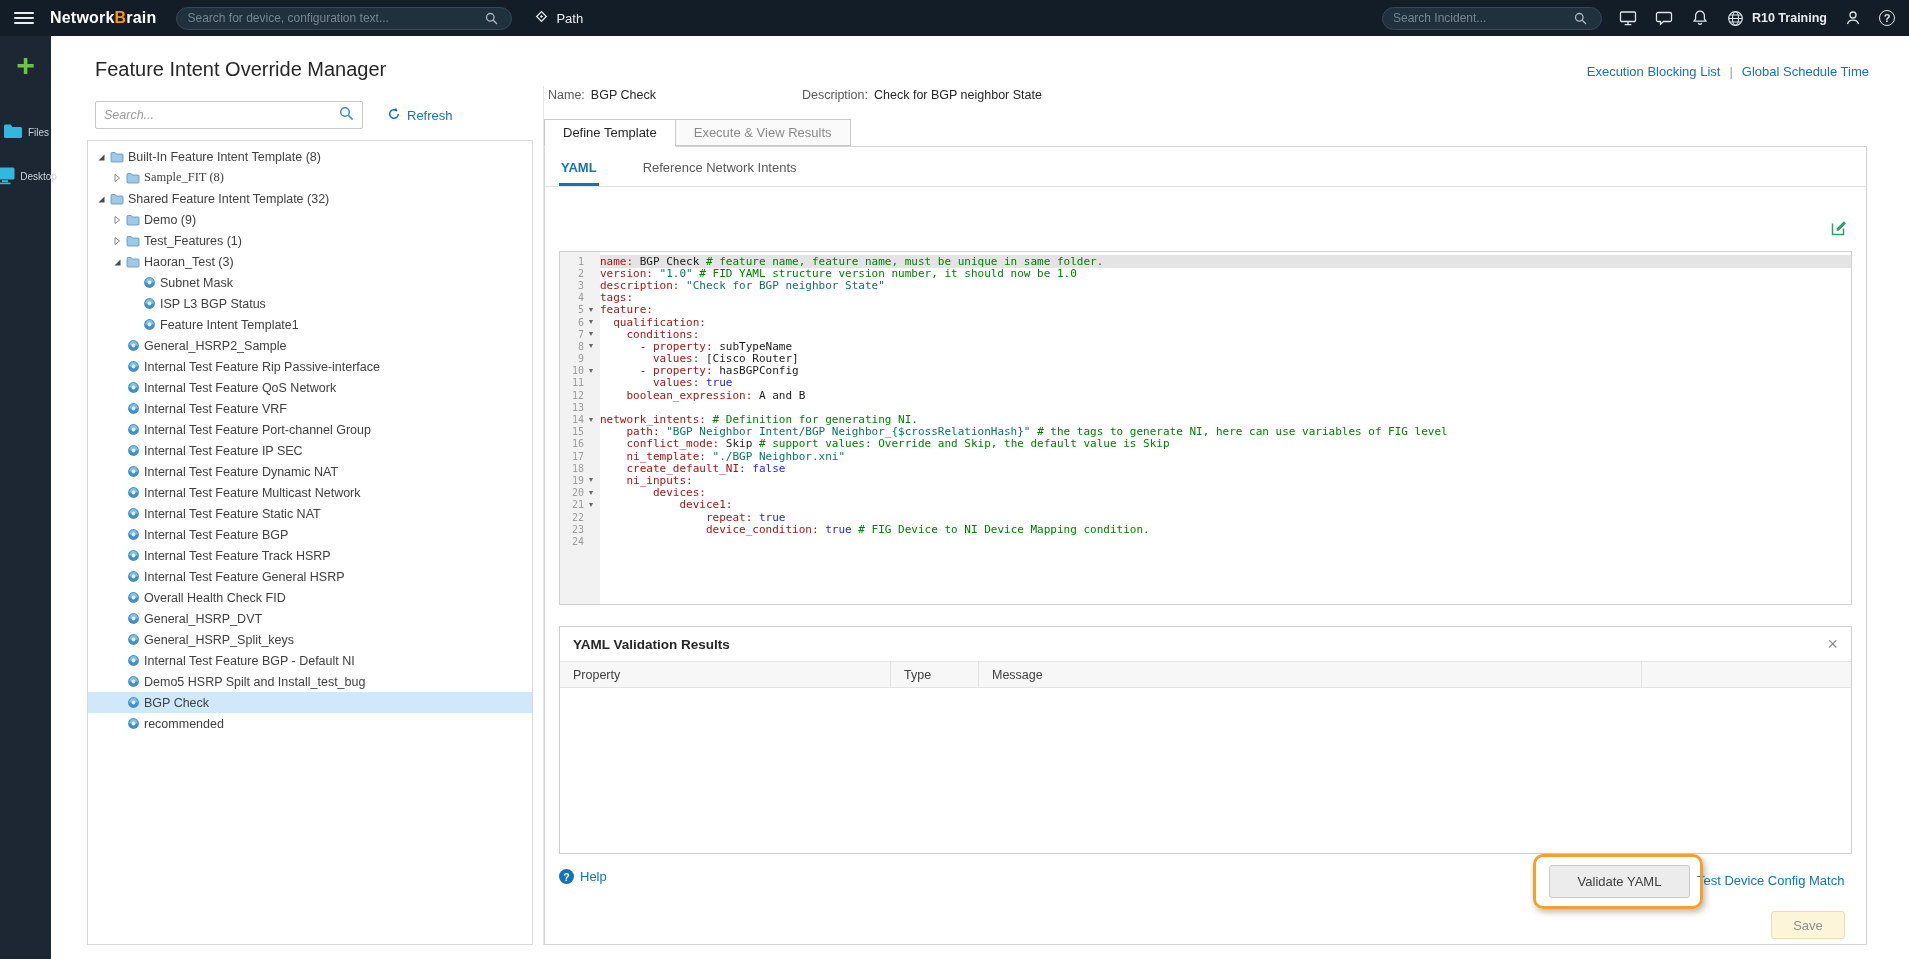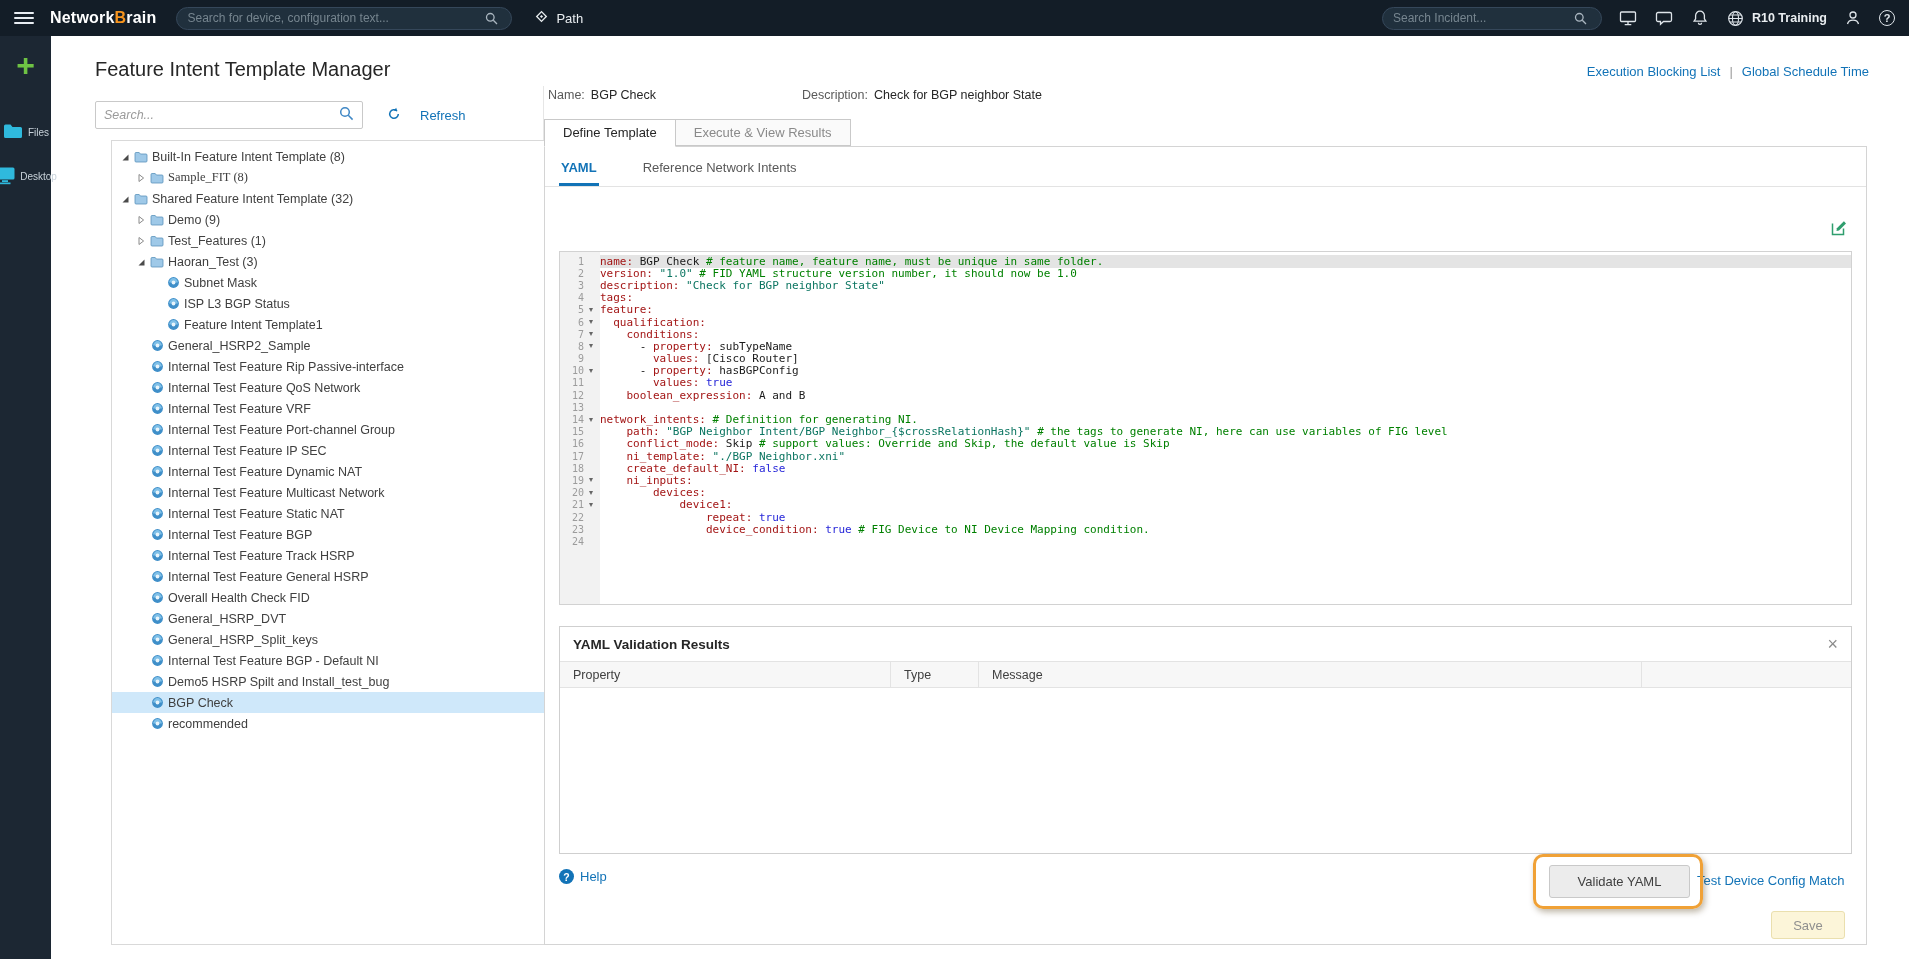--- a/index.html
+++ b/index.html
@@ -36,22 +36,22 @@
   .header-links{position:absolute;right:40px;top:28px;font-size:13px;display:flex;gap:9px;align-items:center}
   .hlink{color:#1273b7;cursor:pointer;white-space:nowrap}
   .hsep{color:#9a9a9a}
   .vdivider{position:absolute;left:492px;top:50px;bottom:14px;width:1px;background:#e6e6e6}
 
   
   .search-row{position:absolute;left:44px;top:64px;width:446px;height:30px;display:flex;align-items:center}
   .tree-search{width:268px;height:28px;border:1px solid #c9c9c9;border-radius:2px;display:flex;align-items:center;padding:0 8px;background:#fff}
   .tree-search input{flex:1;border:none;outline:none;font-size:12.5px;color:#555;font-family:inherit;min-width:0;font-style:italic}
   .tree-search input::placeholder{color:#9a9a9a;font-style:italic}
-  .refresh{margin-left:24px;display:flex;align-items:center;gap:19px;color:#1273b7;font-size:13px;cursor:pointer}
-  .tree-box{position:absolute;left:60px;top:104px;width:446px;height:805px;border:1px solid #d9d9d9;overflow:hidden;padding-top:5px;background:#fff}
+  .refresh{margin-left:24px;display:flex;align-items:center;gap:6px;color:#1273b7;font-size:13px;cursor:pointer}
+  .tree-box{position:absolute;left:36px;top:104px;width:446px;height:805px;border:1px solid #d9d9d9;overflow:hidden;padding-top:5px;background:#fff}
   .tree-row{height:21px;display:flex;align-items:center;font-size:12.5px;color:#404040;cursor:pointer;white-space:nowrap}
   .tree-row.selected{background:#cfe8fa}
   .twisty{width:14px;flex:0 0 14px;display:flex;align-items:center;justify-content:center}
   .node-icon{width:18px;flex:0 0 18px;display:flex;align-items:center;justify-content:center}
   .tree-label{margin-left:2px}
 
   
   .right-section{position:absolute;left:493px;top:0;width:1323px;height:100%}
   .meta-row{position:absolute;left:0;top:52px;width:100%;height:18px;font-size:12.5px}
   .meta-group{position:absolute;top:0;display:flex;gap:6px;white-space:nowrap}
@@ -197,21 +197,21 @@
           <rect x="1.5" y="1.5" width="19" height="12" rx="1.5" fill="#2fb9dd"></rect>
           <rect x="8" y="14.2" width="6" height="1.8" fill="#2fb9dd"></rect>
           <rect x="5.5" y="16.5" width="11" height="1.7" fill="#2fb9dd"></rect>
         </svg>
     </span>
     <span>Desktop</span>
   </div>
 </div>
 
 <div class="main">
-  <div class="page-title">Feature Intent Template Manager</div>
+  <div class="page-title">Feature Intent Override Manager</div>
   <div class="header-links">
     <span class="hlink">Execution Blocking List</span>
     <span class="hsep">|</span>
     <span class="hlink">Global Schedule Time</span>
   </div>
 
   <div class="vdivider"></div>
 
   <div class="search-row">
     <div class="tree-search">

